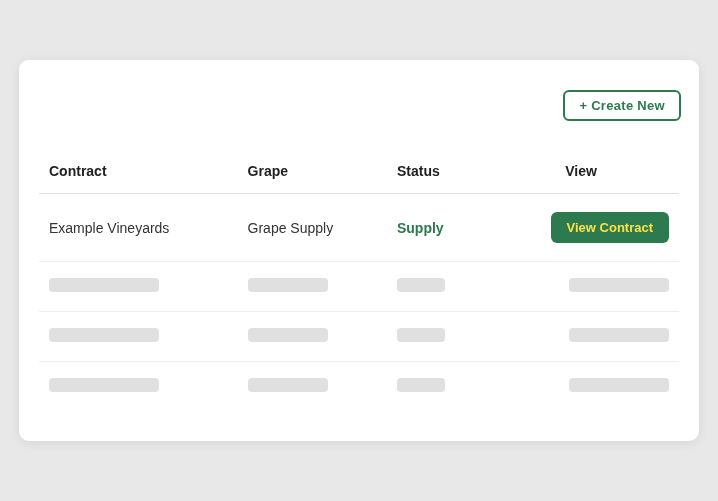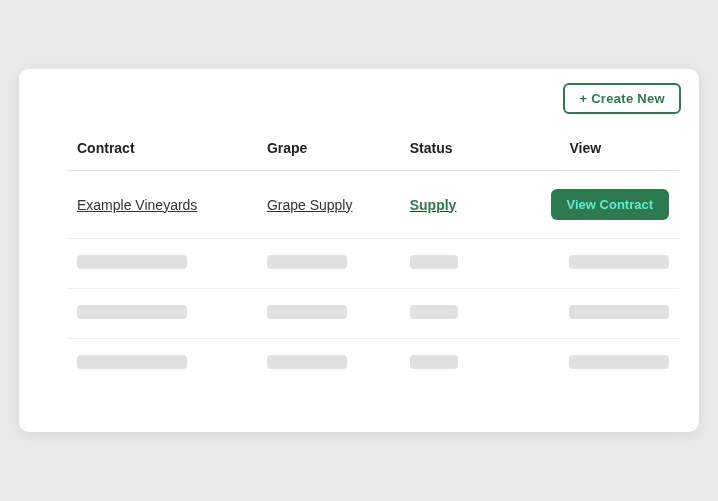--- a/index.html
+++ b/index.html
@@ -19,39 +19,38 @@
       background: #fff;
       border-radius: 10px;
       box-shadow: 0 2px 12px rgba(0,0,0,0.08);
       overflow: hidden;
       position: relative;
     }
 
     .top-bar {
       display: flex;
       justify-content: flex-end;
-      padding: 14px 18px;
+      padding: 30px 18px;
       background: #fff;
     }
 
     .create-new-btn {
       background: transparent;
       border: 2px solid #2d7a4f;
       color: #2d7a4f;
       padding: 6px 14px;
       border-radius: 6px;
       font-size: 13px;
       font-weight: 700;
       cursor: pointer;
       letter-spacing: 0.3px;
     }
 
     .table-container {
-      padding: 0 20px 44px 20px;
-      margin-left: 28px;
+      padding: 0 20px 30px 20px;
     }
 
     table {
       width: 100%;
       border-collapse: collapse;
     }
 
     thead tr th {
       text-align: left;
       font-size: 14px;
@@ -64,31 +63,30 @@
     thead tr th.view-col {
       text-align: center;
     }
 
     tbody tr td {
       padding: 18px 10px;
       font-size: 14px;
       color: #333;
       border-bottom: 1px solid #f0f0f0;
       vertical-align: middle;
-      text-decoration: underline;
     }
 
     .status-active {
       color: #2d7a4f;
       font-weight: 700;
     }
 
     .view-contract-btn {
       background: #2d7a4f;
-      color: #5eead4;
+      color: #fde047;
       border: none;
       border-radius: 6px;
       padding: 8px 16px;
       font-size: 13px;
       font-weight: 600;
       cursor: pointer;
       white-space: nowrap;
     }
 
     .view-col-cell {

